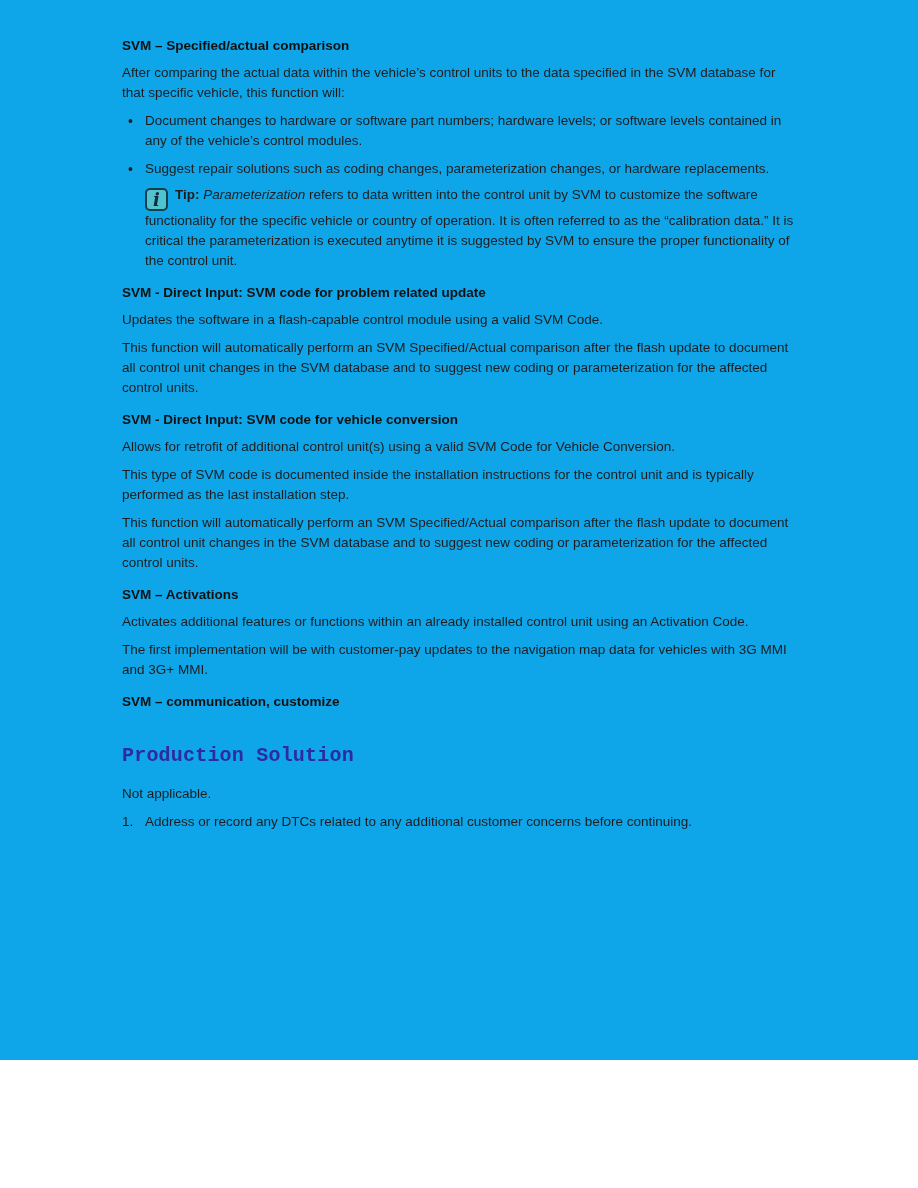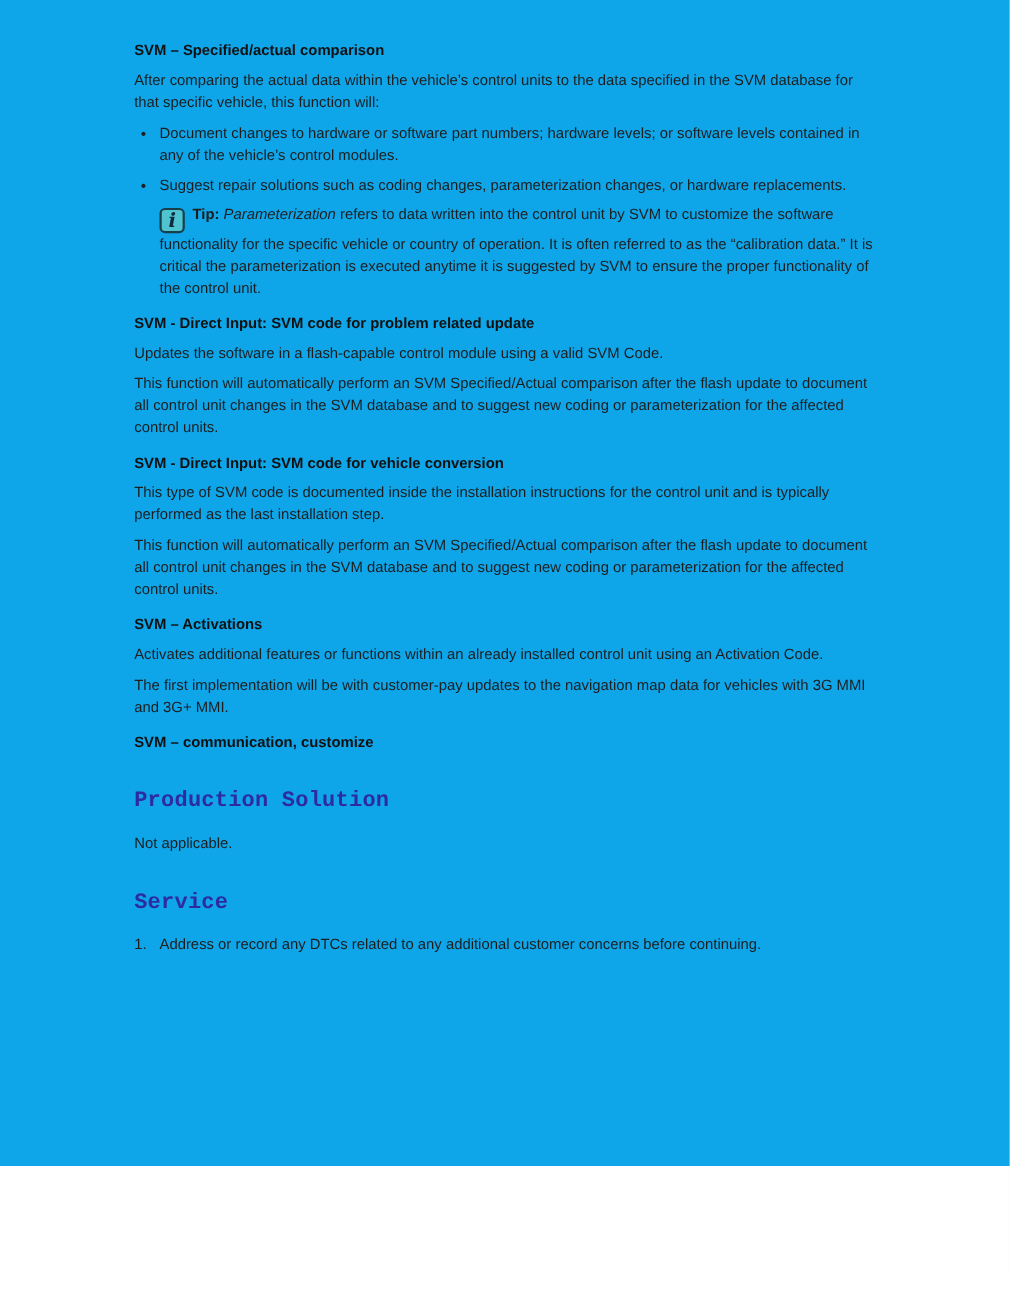--- a/index.html
+++ b/index.html
@@ -78,31 +78,31 @@
         <span class="tip-icon">i</span><span class="tip-label">Tip:</span><span> </span><span class="em-it">Parameterization</span><span> refers to data written into the control unit by SVM to customize the software functionality for the specific vehicle or country of operation. It is often referred to as the “calibration data.” It is critical the parameterization is executed anytime it is suggested by SVM to ensure the proper functionality of the control unit.</span>
       </div>
     </li>
   </ul>
 
   <div class="h-sub">SVM - Direct Input: SVM code for problem related update</div>
   <p>Updates the software in a flash-capable control module using a valid SVM Code.</p>
   <p>This function will automatically perform an SVM Specified/Actual comparison after the flash update to document all control unit changes in the SVM database and to suggest new coding or parameterization for the affected control units.</p>
 
   <div class="h-sub">SVM - Direct Input: SVM code for vehicle conversion</div>
+  <p>Allows for retrofit of additional control unit(s) using a valid SVM Code for Vehicle Conversion.</p>
   <p>This type of SVM code is documented inside the installation instructions for the control unit and is typically performed as the last installation step.</p>
   <p>This function will automatically perform an SVM Specified/Actual comparison after the flash update to document all control unit changes in the SVM database and to suggest new coding or parameterization for the affected control units.</p>
 
   <div class="h-sub">SVM – Activations</div>
   <p>Activates additional features or functions within an already installed control unit using an Activation Code.</p>
   <p>The first implementation will be with customer-pay updates to the navigation map data for vehicles with 3G MMI and 3G+ MMI.</p>
 
   <div class="h-sub">SVM – communication, customize</div>
 
   <div class="h-big">Production Solution</div>
   <p>Not applicable.</p>
 
-  <div class="h-big">Service</div>
   <div class="num-item">
     <span class="num">1.</span>
     <span>Address or record any DTCs related to any additional customer concerns before continuing.</span>
   </div>
 
 </div>
 
 </body></html>

